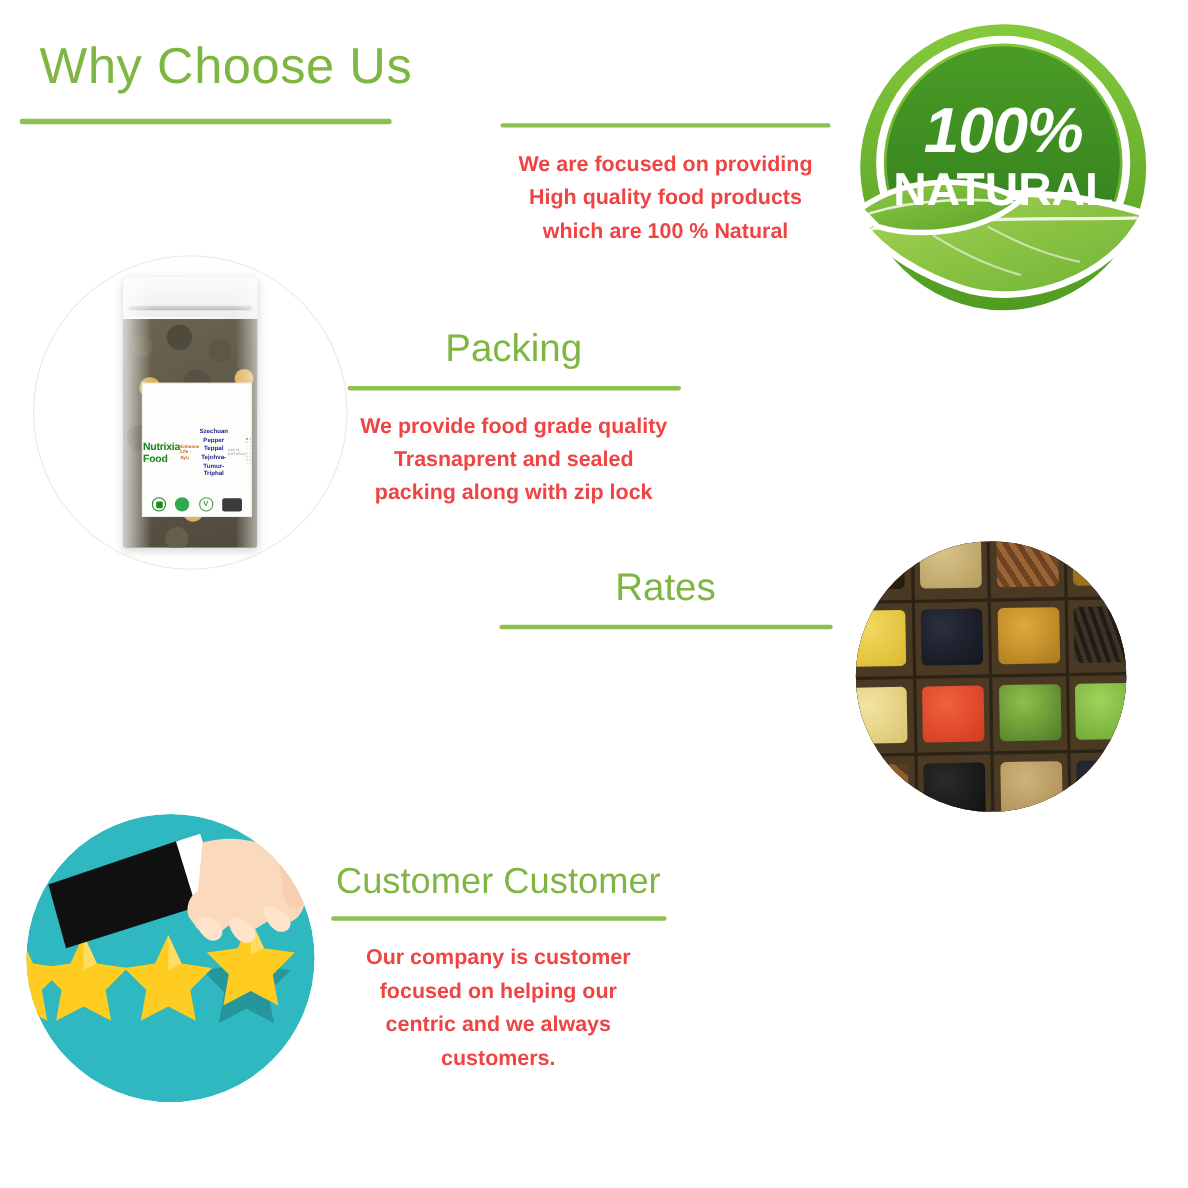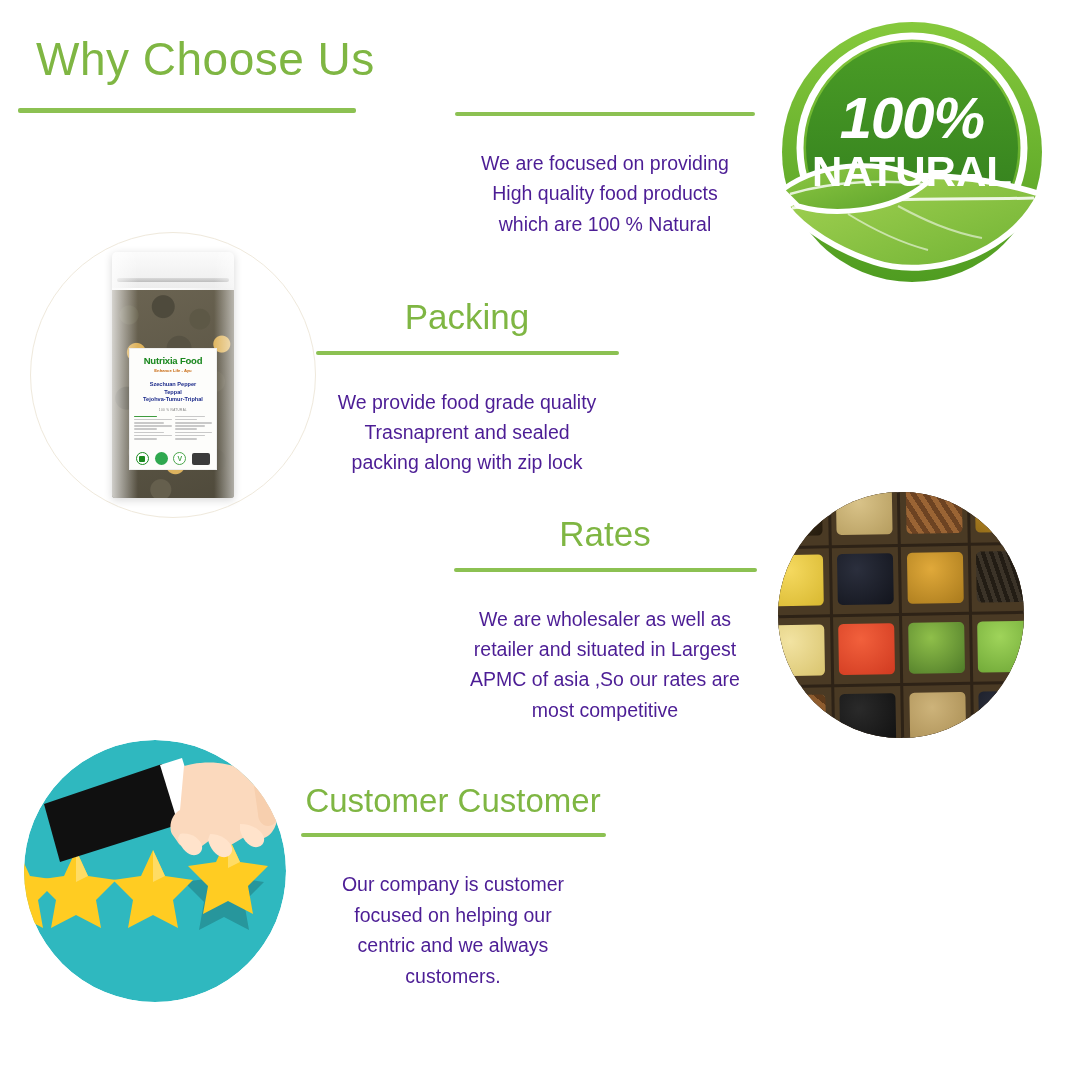--- a/index.html
+++ b/index.html
@@ -23,22 +23,22 @@
   
   .sect{ position:absolute; text-align:center; }
   .sect .s-title{
     font-size:35px; font-weight:400; color:#7fb643; line-height:1.1;
     white-space:nowrap;
   }
   .sect .s-rule{
     height:4px; background:#8cc152; border-radius:2px; margin:14px auto 0 auto;
   }
   .sect .s-body{
-    margin-top:32px; font-size:19.5px; color:#4c1d95; line-height:1.56;
-    font-weight:400;
+    margin-top:18px; font-size:19.5px; color:#ef4444; line-height:1.56;
+    font-weight:700;
   }
   .sect .s-body div{ white-space:nowrap; }
 
   
   #sect-quality { left:440px; top:98px;  width:330px; }
   #sect-quality .s-rule { width:300px; }
 
   #sect-packing { left:302px; top:298px; width:330px; }
   #sect-packing .s-rule { width:303px; }
 
@@ -98,23 +98,23 @@
       linear-gradient(160deg,#6b6452,#4f4a3b);
   }
   .pouch-sheen{
     position:absolute; left:0; top:0; width:26px; height:100%;
     background:linear-gradient(90deg,rgba(255,255,255,.72),rgba(255,255,255,0));
   }
   .pouch-sheen.r{ left:auto; right:0; width:20px;
     background:linear-gradient(270deg,rgba(255,255,255,.55),rgba(255,255,255,0)); }
 
   .label{
-    position:absolute; left:17px; top:96px; width:88px; height:122px;
+    position:absolute; left:17px; top:96px; width:100px; height:122px;
     background:#fdfdfb; border:1px solid #eee; overflow:hidden;
-    display:flex; flex-direction:column; align-items:center;
+    display:flex; flex-direction:row; align-items:center;
   }
   .label .brand{
     margin-top:6px; font-size:9.5px; font-weight:bold; color:#1a8a1f;
     letter-spacing:-.2px; text-shadow:0 0 1px rgba(0,0,0,.12);
   }
   .label .tag{ font-size:4.2px; color:#c86a12; font-weight:bold; margin-top:2px; }
   .label .pname{
     margin-top:8px; font-size:5.6px; font-weight:bold; color:#1b2a8a;
     line-height:1.35; text-align:center;
   }
@@ -287,26 +287,20 @@
     <div class="s-body">
       <div>We provide food grade quality</div>
       <div>Trasnaprent and sealed</div>
       <div>packing along with zip lock</div>
     </div>
   </div>
 
   <div class="sect" id="sect-rates">
     <div class="s-title">Rates</div>
     <div class="s-rule"></div>
-    <div class="s-body">
-      <div>We are wholesaler as well as</div>
-      <div>retailer and situated in Largest</div>
-      <div>APMC of asia ,So our rates are</div>
-      <div>most competitive</div>
-    </div>
   </div>
 
   <div class="spices">
     <div class="spice-grid">
       <div class="sp dkseed"></div>
       <div class="sp tan"></div>
       <div class="sp bark"></div>
       <div class="sp mustard"></div>
       <div class="sp yellow"></div>
       <div class="sp black"></div>

